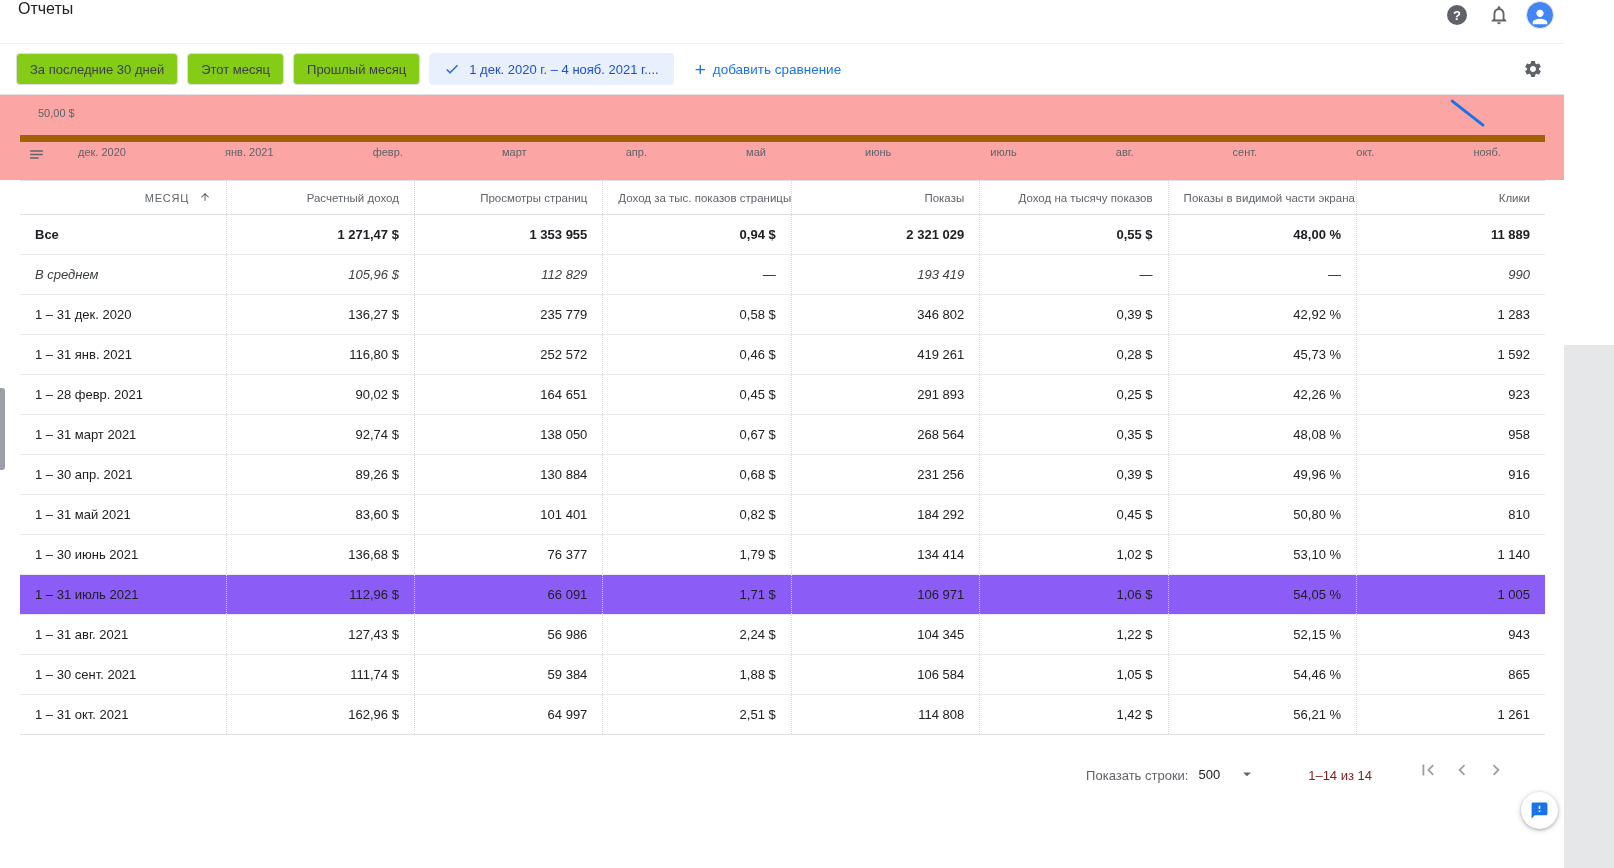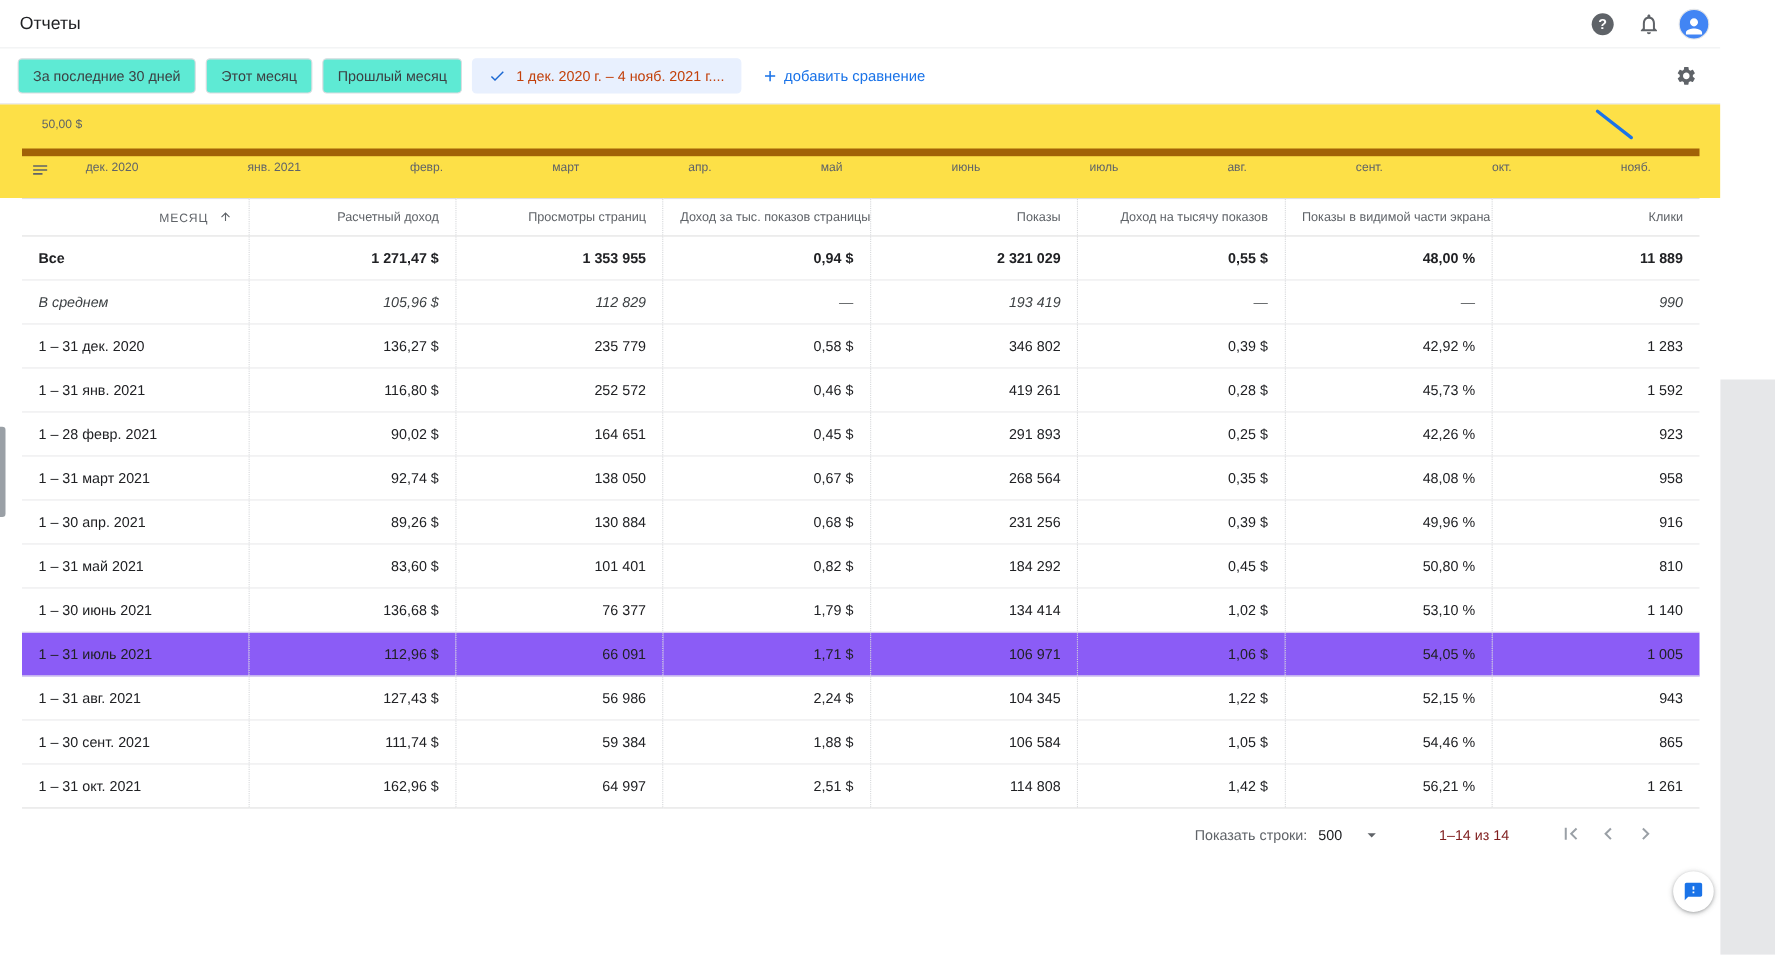--- a/index.html
+++ b/index.html
@@ -4,41 +4,41 @@
 <style>
   * { margin:0; padding:0; box-sizing:border-box; }
   html, body { width:1614px; height:868px; }
   body {
     font-family:"Liberation Sans","DejaVu Sans",sans-serif;
     background:#fff; color:#202124; position:relative; overflow:hidden;
   }
   .main { position:absolute; left:0; top:0; width:1564px; height:868px; background:#fff; }
 
   
-  .topbar { display:flex; align-items:center; height:44px; padding:0 10px 0 18px; border-bottom:1px solid #eef0f1; }
+  .topbar { display:flex; align-items:flex-start; height:44px; padding:0 10px 0 18px; border-bottom:1px solid #eef0f1; }
   .page-title { font-size:16px; font-weight:400; color:#202124; }
   .topbar-icons { margin-left:auto; display:flex; align-items:center; gap:12px; }
   .icon-btn { background:none; border:none; cursor:pointer; width:30px; height:30px; display:flex; align-items:center; justify-content:center; padding:0; }
   .help-circle { width:20px; height:20px; border-radius:50%; background:#5f6368; color:#fff; font-size:13px; font-weight:bold; display:flex; align-items:center; justify-content:center; }
   .bell-svg { width:22px; height:22px; fill:#5f6368; }
   .avatar { width:28px; height:28px; border-radius:50%; background:#4285f4; border:1px solid #e3e5e8; display:flex; align-items:flex-end; justify-content:center; cursor:pointer; padding:0; overflow:hidden; }
   .avatar svg { width:22px; height:22px; fill:#fff; }
 
   
   .chipbar { display:flex; align-items:center; height:51px; padding:0 16px; border-bottom:1px solid #e0e0e0; }
-  .chip { height:32px; padding:0 13px; border:1px solid #dadce0; border-radius:4px; background:#5eead4; color:#3c4043; font-size:13px; margin-right:9px; cursor:pointer; display:inline-flex; align-items:center; font-family:inherit; white-space:nowrap; }
-  .chip.selected { background:#e8f0fe; border-color:#e8f0fe; color:#c2410c; gap:9px; padding:0 14px;align-items:center; }
+  .chip { height:32px; padding:0 13px; border:1px solid #dadce0; border-radius:4px; background:#84cc16; color:#3c4043; font-size:13px; margin-right:9px; cursor:pointer; display:inline-flex; align-items:center; font-family:inherit; white-space:nowrap; }
+  .chip.selected { background:#e8f0fe; border-color:#e8f0fe; color:#1d4ed8; gap:9px; padding:0 14px;align-items:center; }
   .check-svg { width:16px; height:16px; fill:#1967d2; }
   .add-comparison { display:inline-flex; align-items:center; gap:7px; border:none; background:none; color:#1a73e8; font-size:13.5px; font-weight:500; margin-left:12px; cursor:pointer; font-family:inherit; }
   .plus-glyph { font-size:19px; font-weight:400; line-height:1; }
   .settings-btn { margin-left:auto; background:none; border:none; cursor:pointer; width:30px; height:30px; display:flex; align-items:center; justify-content:center; }
   .settings-btn svg { width:20px; height:20px; fill:#5f6368; }
 
   
-  .chart-area { position:relative; height:85px; background:#fde047; }
+  .chart-area { position:relative; height:85px; background:#fca5a5; }
   .y-label { position:absolute; left:38px; top:12px; font-size:11px; color:#5f6368; }
   .line-seg { position:absolute; left:1452px; top:4px; width:42px; height:3px; background:#1a73e8; border-radius:2px; transform:rotate(38deg); transform-origin:left top; }
   .x-axis { position:absolute; left:20px; right:19px; top:40px; border-top:7px solid #a16207; }
   .chart-menu-btn { position:absolute; left:8px; top:4px; background:none; border:none; cursor:pointer; padding:0; }
   .chart-menu-btn svg { width:17px; height:17px; fill:#5f6368; }
   .ticks { display:flex; justify-content:space-between; padding:4px 44px 0 58px; font-size:11px; color:#5f6368; }
 
   
   table.report { width:1525px; margin:0 20px; border-collapse:collapse; table-layout:fixed; }
   .report th, .report td { padding:0 15px; border-bottom:1px solid #e9eaec; }
@@ -49,21 +49,21 @@
   .sort-arrow svg { width:12px; height:12px; fill:#5f6368; vertical-align:-1px; margin-left:6px; }
   .report td { height:40px; font-size:13px; color:#202124; }
   .report td.c-num { text-align:right; }
   .report td.c-label { text-align:left; }
   .report tr.row-total td { font-weight:700; }
   .report tr.row-average td { font-style:italic; color:#3c4043; }
   .report tbody tr.hl td { background:#8b5cf6; }
   .report tbody tr:last-child td { border-bottom:1px solid #e0e0e0; }
 
   
-  .table-footer { height:48px; margin:0 20px; display:flex; align-items:center; justify-content:flex-end; padding-right:36px; font-size:13px; color:#5f6368; }
+  .table-footer { height:48px; margin:0 20px; display:flex; align-items:flex-end; justify-content:flex-end; padding-right:36px; font-size:13px; color:#5f6368; }
   .rows-label { margin-right:10px; }
   .rows-select { display:inline-flex; align-items:center; gap:18px; background:none; border:none; font-size:13px; color:#202124; cursor:pointer; margin-right:52px; font-family:inherit; }
   .caret-svg { width:18px; height:18px; fill:#5f6368; }
   .range { color:#7f1d1d; margin-right:44px; }
   .pager { display:flex; align-items:center; gap:10px; }
   .pager button { background:none; border:none; width:24px; height:24px; padding:0; cursor:default; }
   .pager svg { width:22px; height:22px; fill:#9aa0a6; }
 
   
   .feedback-fab { position:absolute; left:1521px; top:792px; width:37px; height:37px; border-radius:50%; background:#fff; border:none; box-shadow:0 1px 3px rgba(60,64,67,.35), 0 1px 6px rgba(60,64,67,.2); display:flex; align-items:center; justify-content:center; cursor:pointer; }

